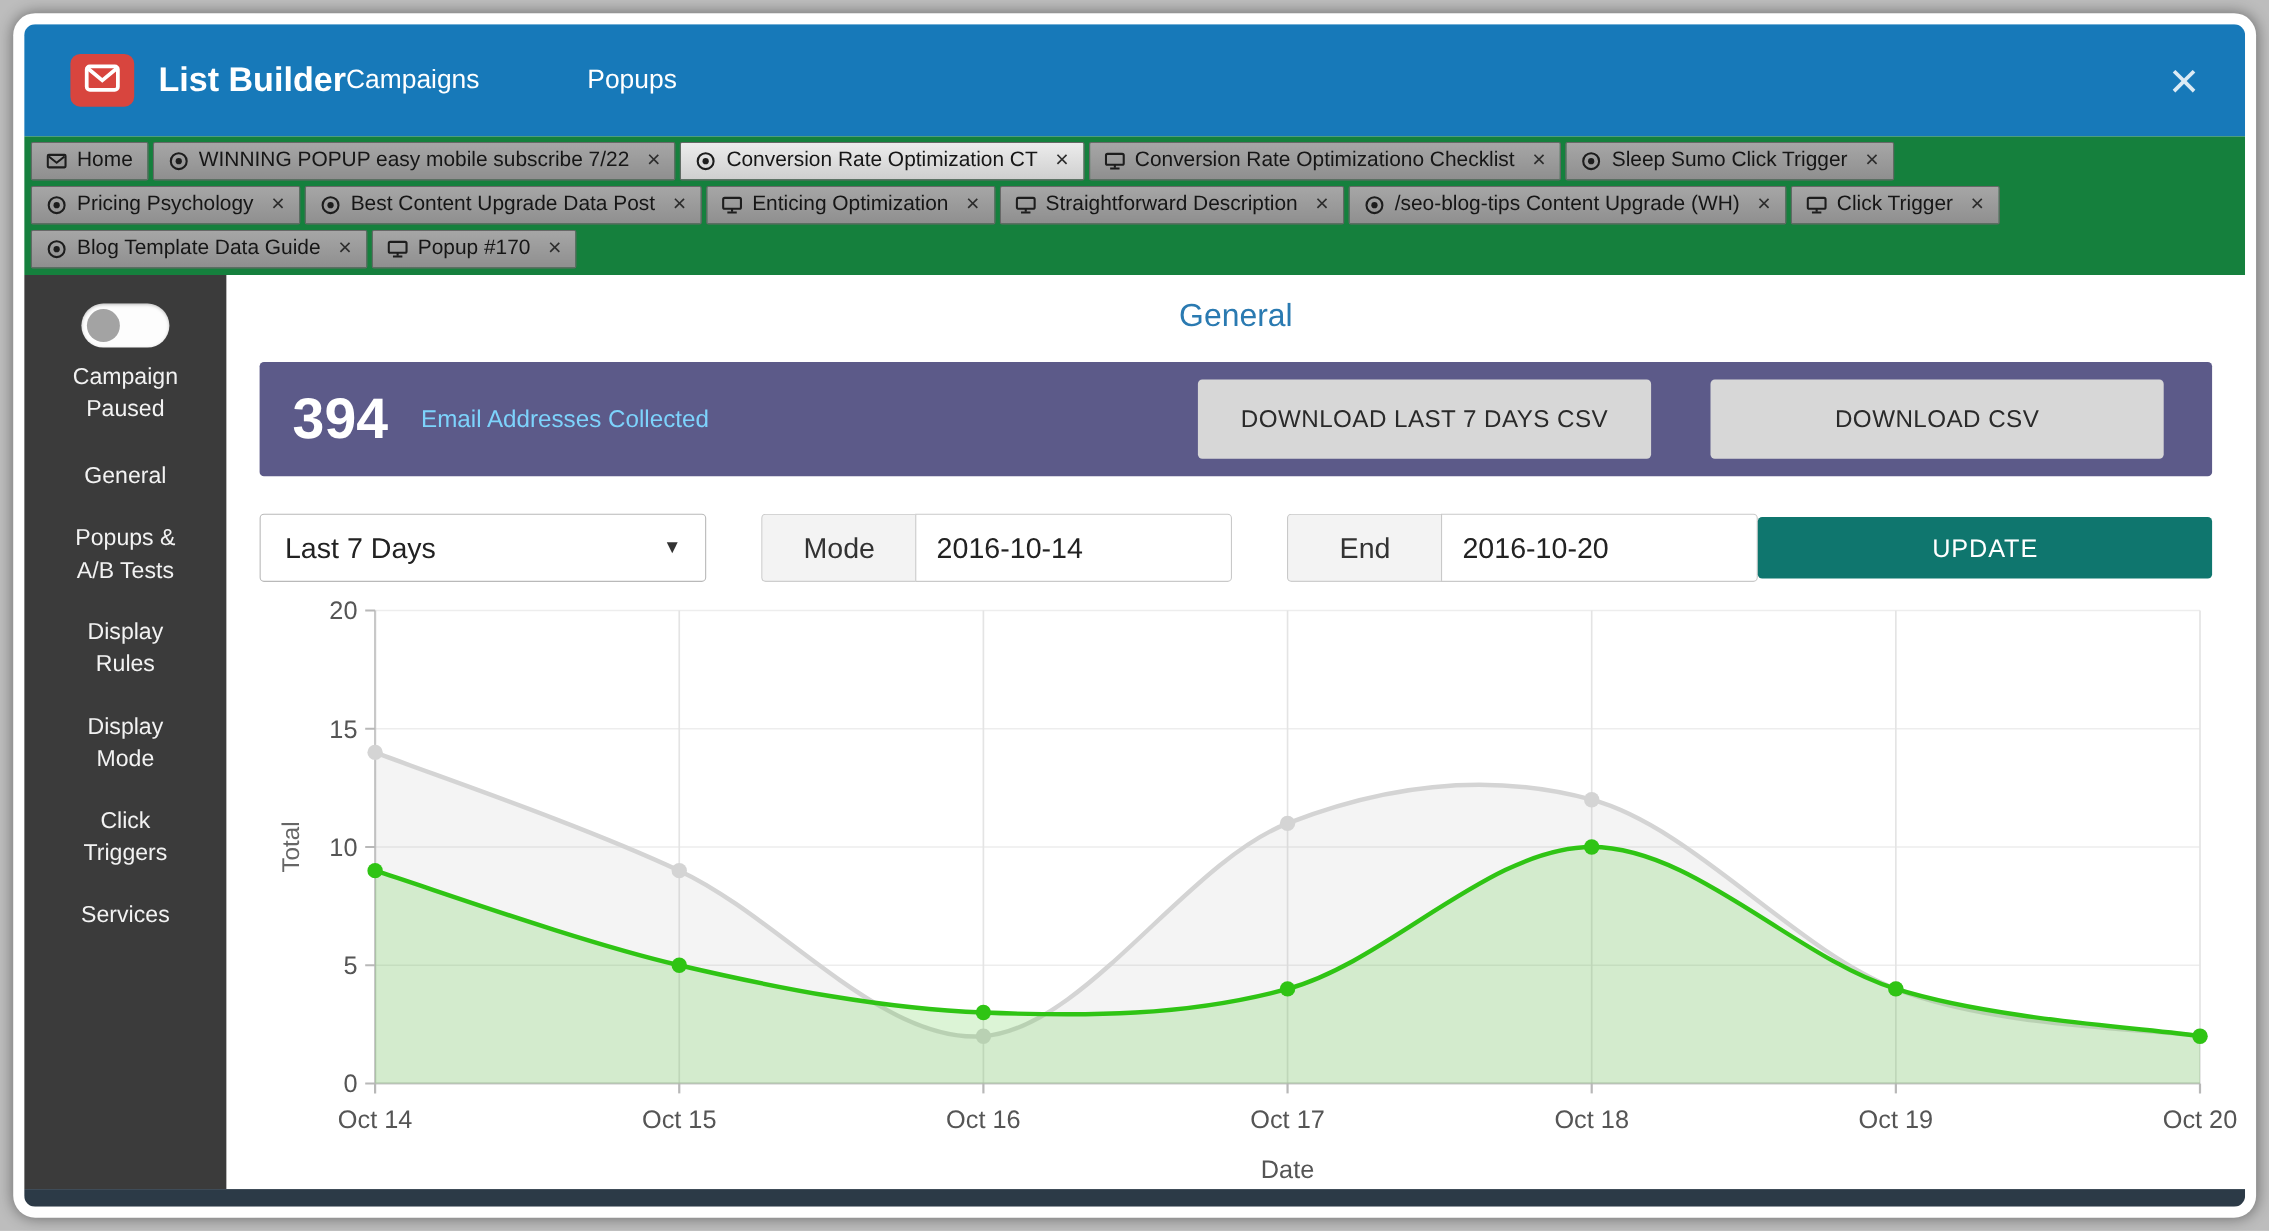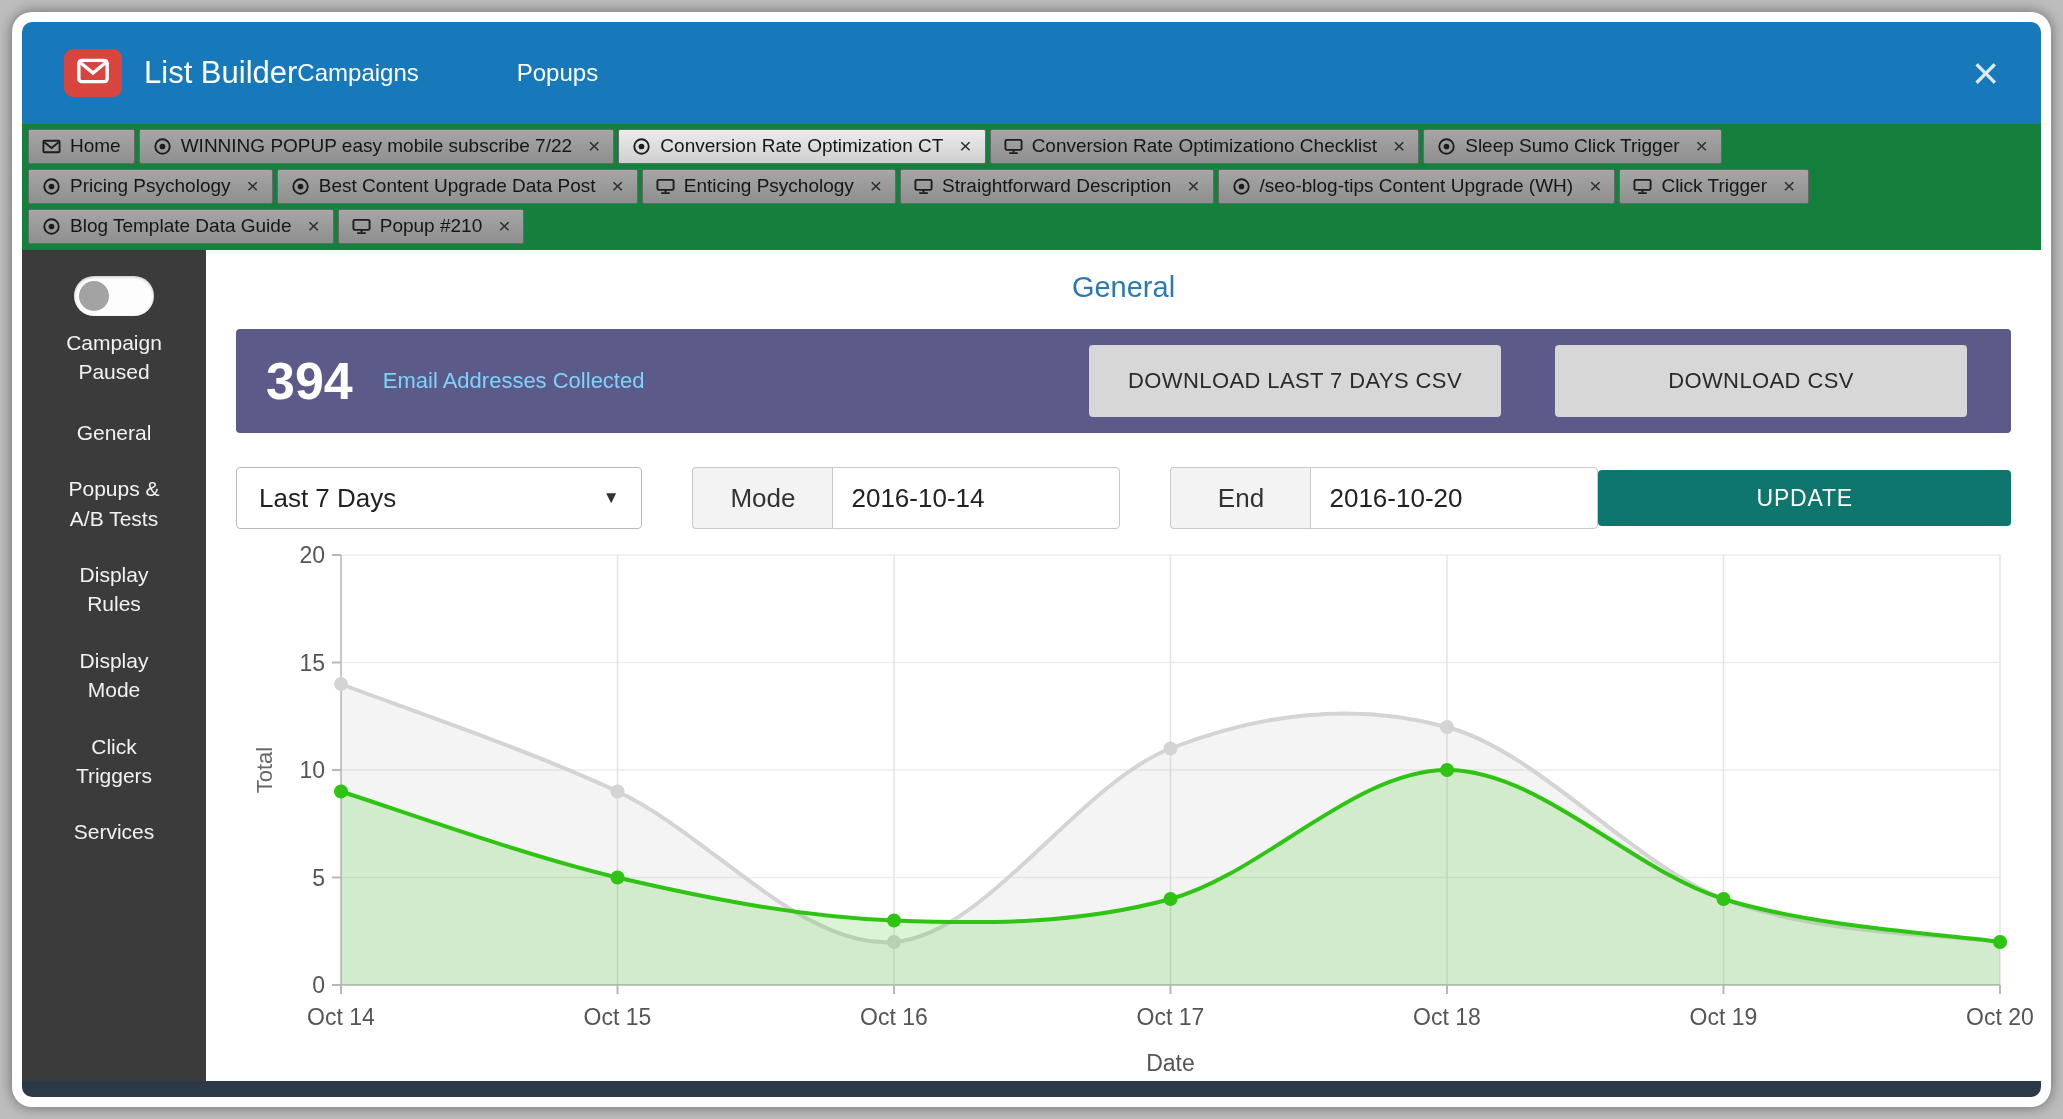--- a/index.html
+++ b/index.html
@@ -6,21 +6,21 @@
   html,body { width:2063px; height:1119px; overflow:hidden; }
   body { background:#bdbdbd; font-family:"Liberation Sans", "DejaVu Sans", sans-serif; position:relative; }
 
   .window { position:absolute; inset:12px; background:#fff; border-radius:20px; padding:10px;
             box-shadow:0 0 14px rgba(0,0,0,0.45); }
   .app { width:100%; height:100%; border-radius:10px; overflow:hidden; display:flex; flex-direction:column; background:#fff; }
 
   
   .header { height:102px; background:#1779b9; display:flex; align-items:center; padding:0 42px; flex:0 0 auto; }
   .logo { width:58px; height:48px; background:#d8453e; border-radius:9px; display:flex; align-items:center; justify-content:center; flex:0 0 auto; }
-  .app-title { color:#fff; font-size:31px; font-weight:normal; margin-left:22px; }
+  .app-title { color:#fff; font-size:31px; font-weight:bold; margin-left:22px; }
   .nav { display:flex; gap:98px; }
   .nav-item { color:#fff; font-size:24px; cursor:pointer; }
   .header-close { margin-left:auto; color:#dcebf5; font-size:46px; line-height:1; cursor:pointer; }
 
   
   .tab-bar { background:#15803d; padding:2px 6px 4px 6px; flex:0 0 auto; }
   .tab-row { display:flex; align-items:center; height:40px; gap:4px; }
   .tab { height:35px; background:linear-gradient(#a6a6a6,#8f8f8f); border:1px solid #686868; border-radius:2px;
          display:inline-flex; align-items:center; gap:9px; padding:0 13px; font-size:19px; color:#161616;
          white-space:nowrap; cursor:pointer; }
@@ -164,21 +164,21 @@
             <span class="tab-close">×</span>
           </div>
           <div class="tab">
             <span class="tab-icon">
               <svg viewBox="0 0 20 20" width="19" height="19">
                 <rect x="1.5" y="3" width="17" height="10.5" rx="1.5" fill="none" stroke="#1d1d1d" stroke-width="2"></rect>
                 <line x1="10" y1="13.5" x2="10" y2="16.2" stroke="#1d1d1d" stroke-width="2"></line>
                 <line x1="5.5" y1="17" x2="14.5" y2="17" stroke="#1d1d1d" stroke-width="2"></line>
               </svg>
             </span>
-            <span class="tab-label">Enticing Psychology</span>
+            <span class="tab-label">Enticing Optimization</span>
             <span class="tab-close">×</span>
           </div>
           <div class="tab">
             <span class="tab-icon">
               <svg viewBox="0 0 20 20" width="19" height="19">
                 <rect x="1.5" y="3" width="17" height="10.5" rx="1.5" fill="none" stroke="#1d1d1d" stroke-width="2"></rect>
                 <line x1="10" y1="13.5" x2="10" y2="16.2" stroke="#1d1d1d" stroke-width="2"></line>
                 <line x1="5.5" y1="17" x2="14.5" y2="17" stroke="#1d1d1d" stroke-width="2"></line>
               </svg>
             </span>
@@ -219,21 +219,21 @@
             <span class="tab-close">×</span>
           </div>
           <div class="tab">
             <span class="tab-icon">
               <svg viewBox="0 0 20 20" width="19" height="19">
                 <rect x="1.5" y="3" width="17" height="10.5" rx="1.5" fill="none" stroke="#1d1d1d" stroke-width="2"></rect>
                 <line x1="10" y1="13.5" x2="10" y2="16.2" stroke="#1d1d1d" stroke-width="2"></line>
                 <line x1="5.5" y1="17" x2="14.5" y2="17" stroke="#1d1d1d" stroke-width="2"></line>
               </svg>
             </span>
-            <span class="tab-label">Popup #210</span>
+            <span class="tab-label">Popup #170</span>
             <span class="tab-close">×</span>
           </div>
         </div>
       </div>
 
     <div class="content">
 
       <div class="sidebar">
         <div class="toggle">
           <div class="toggle-knob"></div>

